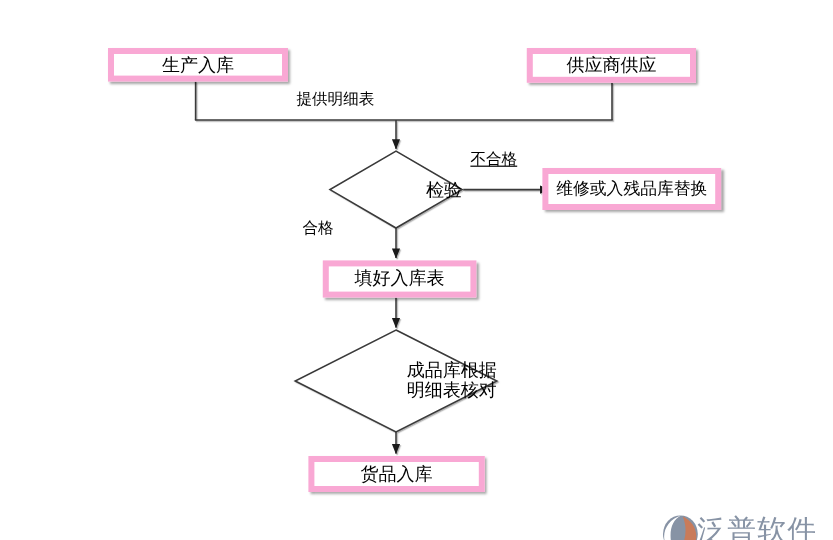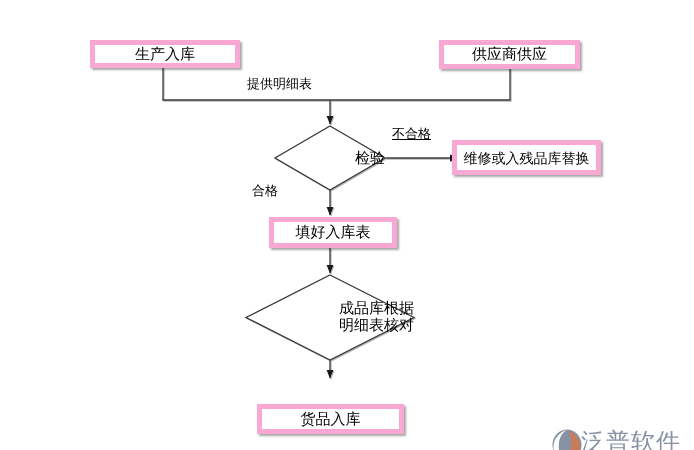--- a/index.html
+++ b/index.html
@@ -22,21 +22,21 @@
     border:5px solid #f9a8d4;
     box-shadow:2px 2px 2px rgba(0,0,0,0.35);
     display:flex;align-items:center;justify-content:center;
     font-size:15px;line-height:1;
     white-space:nowrap;
   }
   #node-production{left:90px;top:40px;width:150px;height:28px;}
   #node-supplier{left:439px;top:40px;width:141px;height:29px;}
   #node-repair{left:452px;top:140px;width:149px;height:35px;font-size:14px;}
   #node-fill-form{left:269px;top:217px;width:128px;height:31px;text-align:right;}
-  #node-goods-in{left:257px;top:380px;width:147px;height:30px;margin-top:24px;}
+  #node-goods-in{left:257px;top:380px;width:147px;height:30px;}
   .diamond-text{
     position:absolute;
     text-align:right;
     font-size:15px;line-height:17px;
     white-space:nowrap;
   }
   #inspection-text{left:275px;top:150px;width:110px;}
   #verify-text{left:246px;top:300px;width:168px;}
   .edge-label{
     position:absolute;

